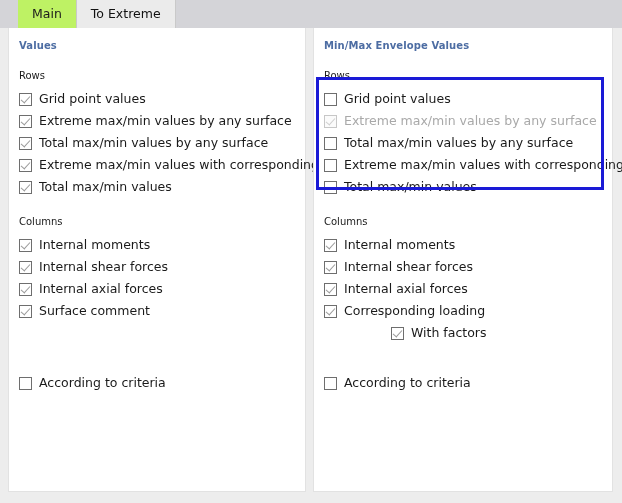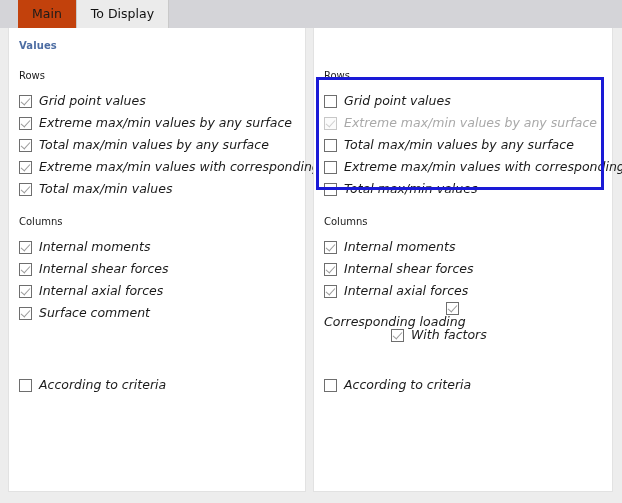--- a/index.html
+++ b/index.html
@@ -26,21 +26,21 @@
     background: #d4d4d8;
     display: flex;
     align-items: flex-end;
   }
   .tab {
     height: 28px;
     line-height: 28px;
     padding: 0 14px;
     font-size: 12.5px;
     color: #1b1b1b;
-    background: #c2410c;
+    background: #bef264;
     border-right: 1px solid #c9c9c9;
     box-sizing: border-box;
     white-space: nowrap;
     cursor: default;
   }
   .tab.first { margin-left: 18px; }
   .tab.active {
     background: #ebebeb;
     color: #111;
   }
@@ -76,24 +76,23 @@
     color: #1a1a1a;
     white-space: nowrap;
   }
 
   
   .check-row {
     position: absolute;
     left: 10px;
     height: 18px;
     display: flex;
-    align-items: flex-end;
+    align-items: center;
     white-space: nowrap;
     cursor: default;
-    font-style: italic;
   }
   .check-row.indent { left: 30px; }
 
   .cbox {
     width: 13px;
     height: 13px;
     box-sizing: border-box;
     border: 1px solid #6e6e6e;
     background: #ffffff;
     position: relative;
@@ -135,21 +134,21 @@
     border: 3px solid #1a1ad6;
     box-sizing: border-box;
     pointer-events: none;
   }
 </style>
 </head>
 <body>
 
 <div class="tabstrip">
   <div class="tab first">Main</div>
-  <div class="tab active">To Display</div>
+  <div class="tab active">To Extreme</div>
 </div>
 
 <div class="panel left">
 
   <div class="panel-title">Values</div>
 
   <div class="group-label" style="top:42px;">Rows</div>
 
   <div class="check-row" style="top:62px;">
     <span class="cbox checked"></span>
@@ -192,20 +191,21 @@
   </div>
 
   <div class="check-row" style="top:346px;">
     <span class="cbox"></span>
     <span class="check-label">According to criteria</span>
   </div>
 </div>
 
 <div class="panel right">
 
+  <div class="panel-title">Min/Max Envelope Values</div>
 
   <div class="group-label" style="top:42px;">Rows</div>
 
   <div class="check-row" style="top:62px;">
     <span class="cbox"></span>
     <span class="check-label">Grid point values</span>
   </div>
   <div class="check-row disabled" style="top:84px;">
     <span class="cbox checked disabled"></span>
     <span class="check-label">Extreme max/min values by any surface</span>
@@ -230,21 +230,21 @@
     <span class="check-label">Internal moments</span>
   </div>
   <div class="check-row" style="top:230px;">
     <span class="cbox checked"></span>
     <span class="check-label">Internal shear forces</span>
   </div>
   <div class="check-row" style="top:252px;">
     <span class="cbox checked"></span>
     <span class="check-label">Internal axial forces</span>
   </div>
-  <div class="check-row" style="top:274px;flex-direction:column;">
+  <div class="check-row" style="top:274px;">
     <span class="cbox checked"></span>
     <span class="check-label">Corresponding loading</span>
   </div>
   <div class="check-row indent" style="top:296px;padding-left:47px;">
     <span class="cbox checked"></span>
     <span class="check-label">With factors</span>
   </div>
 
   <div class="check-row" style="top:346px;">
     <span class="cbox"></span>

